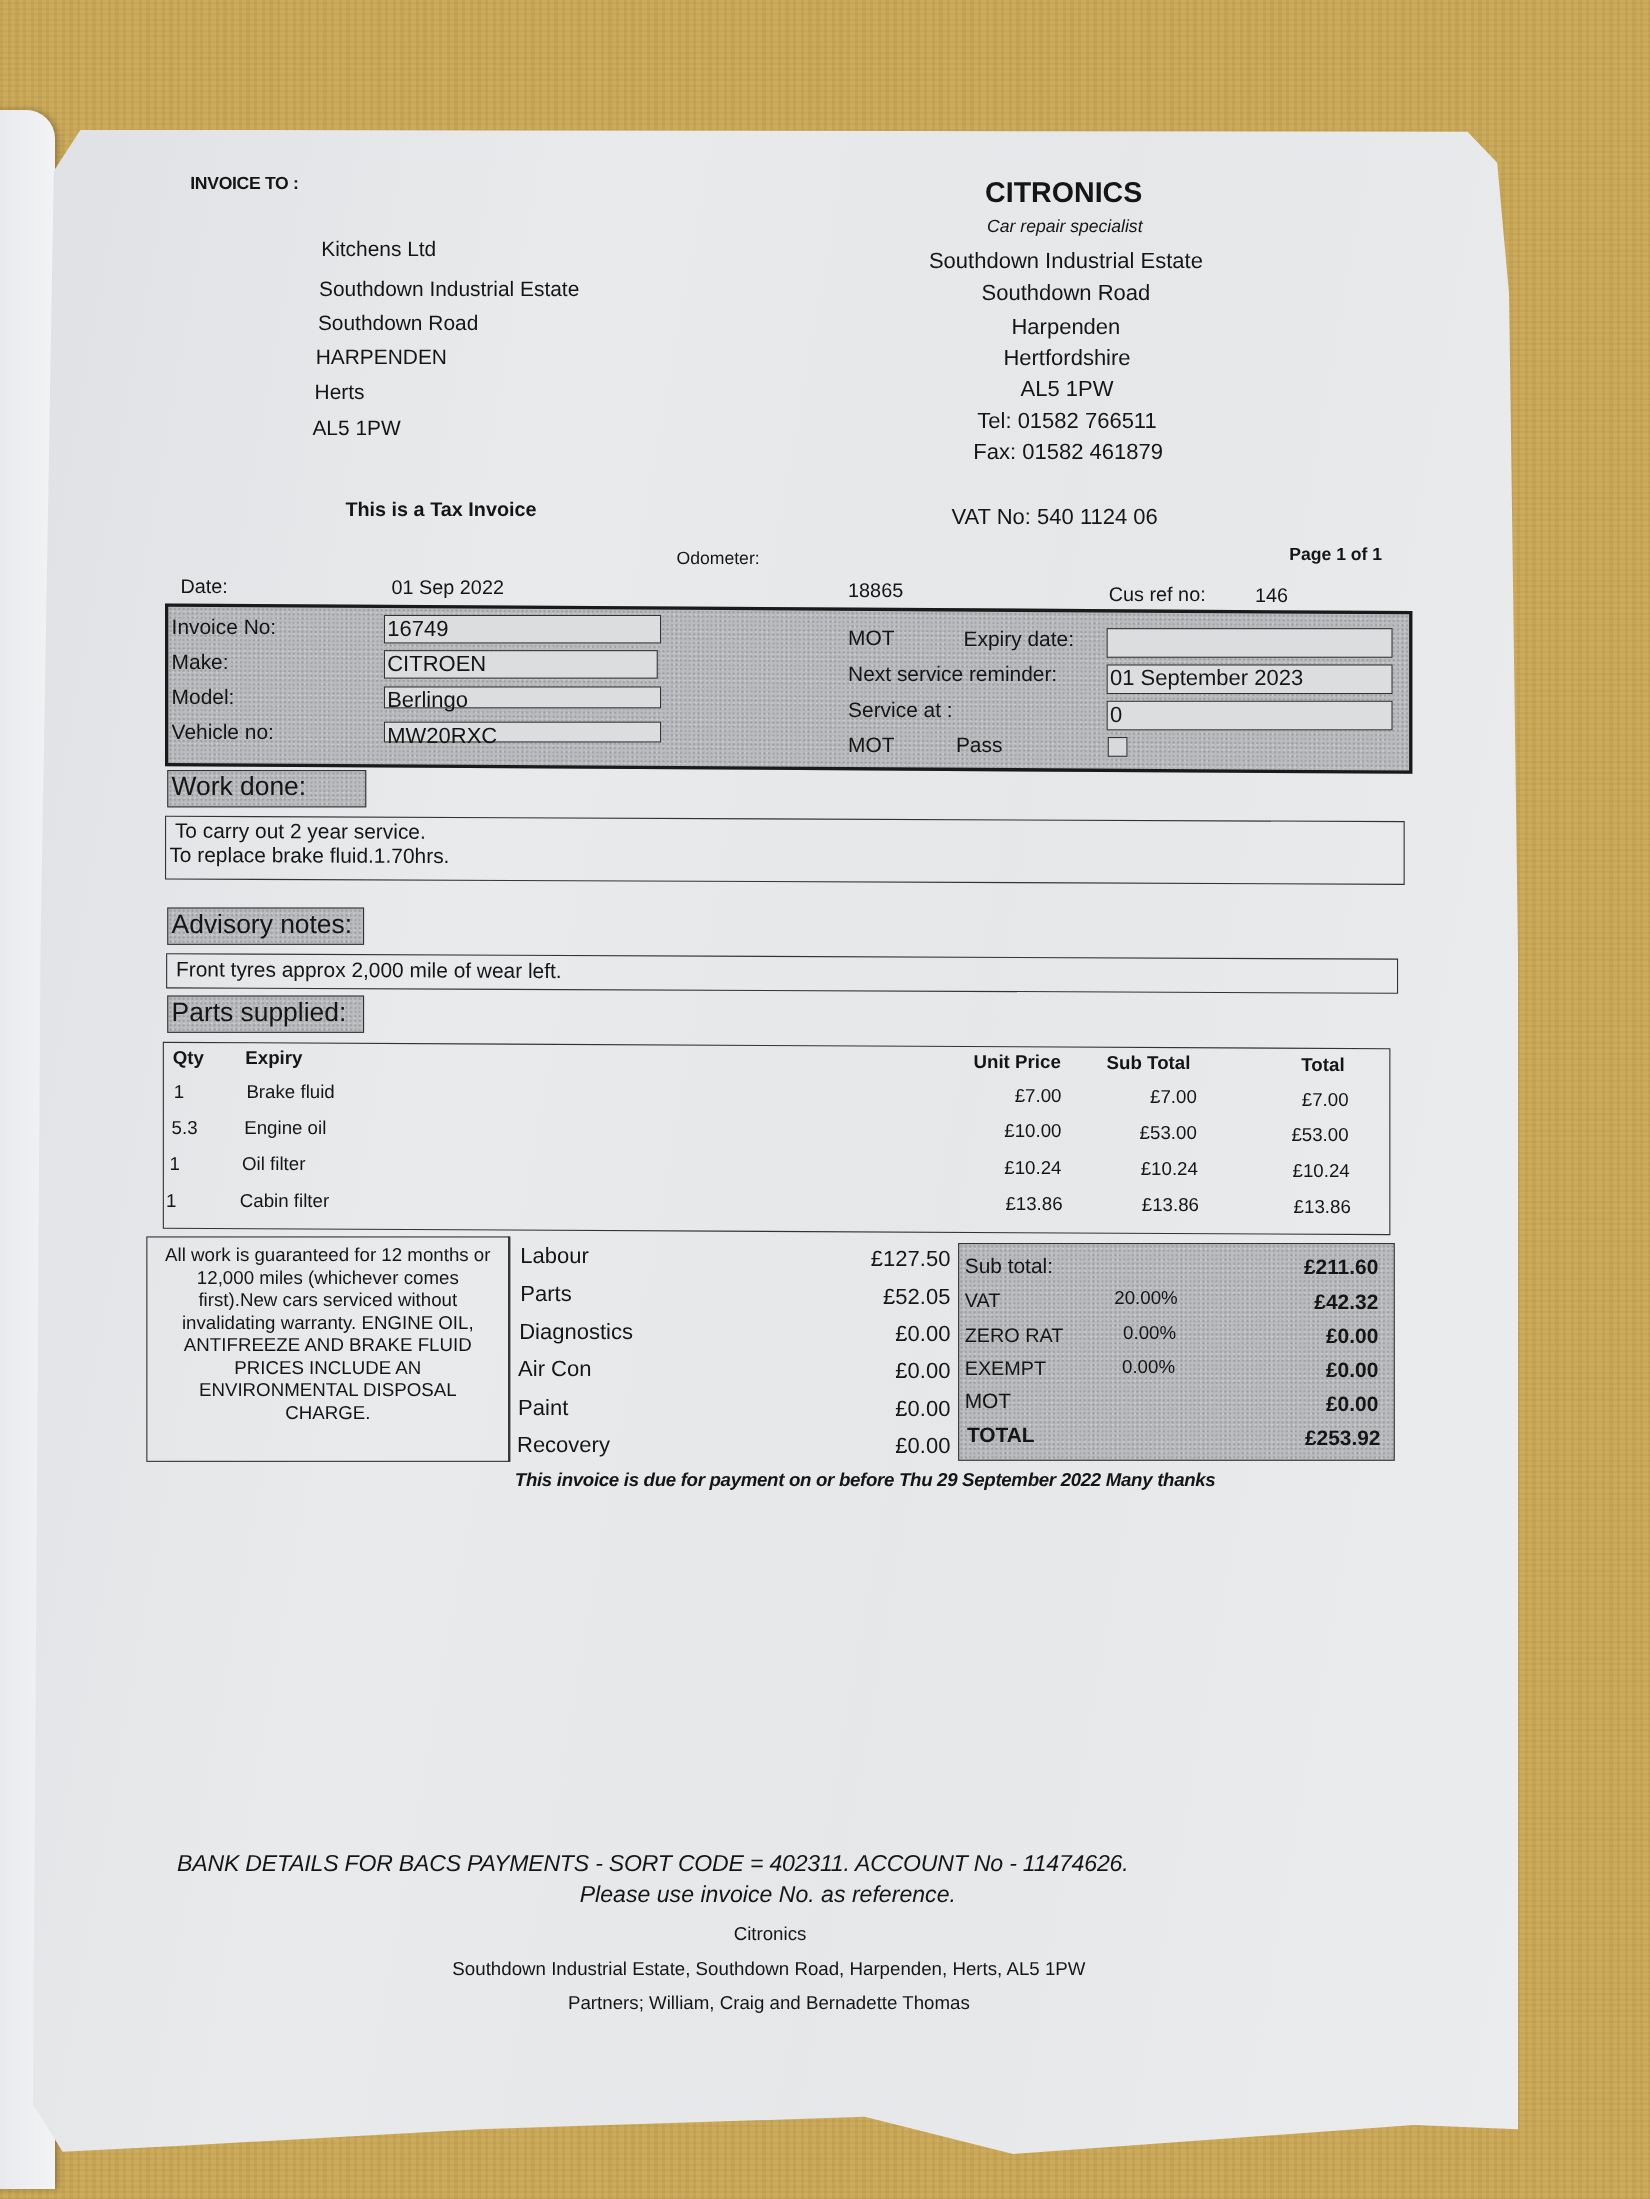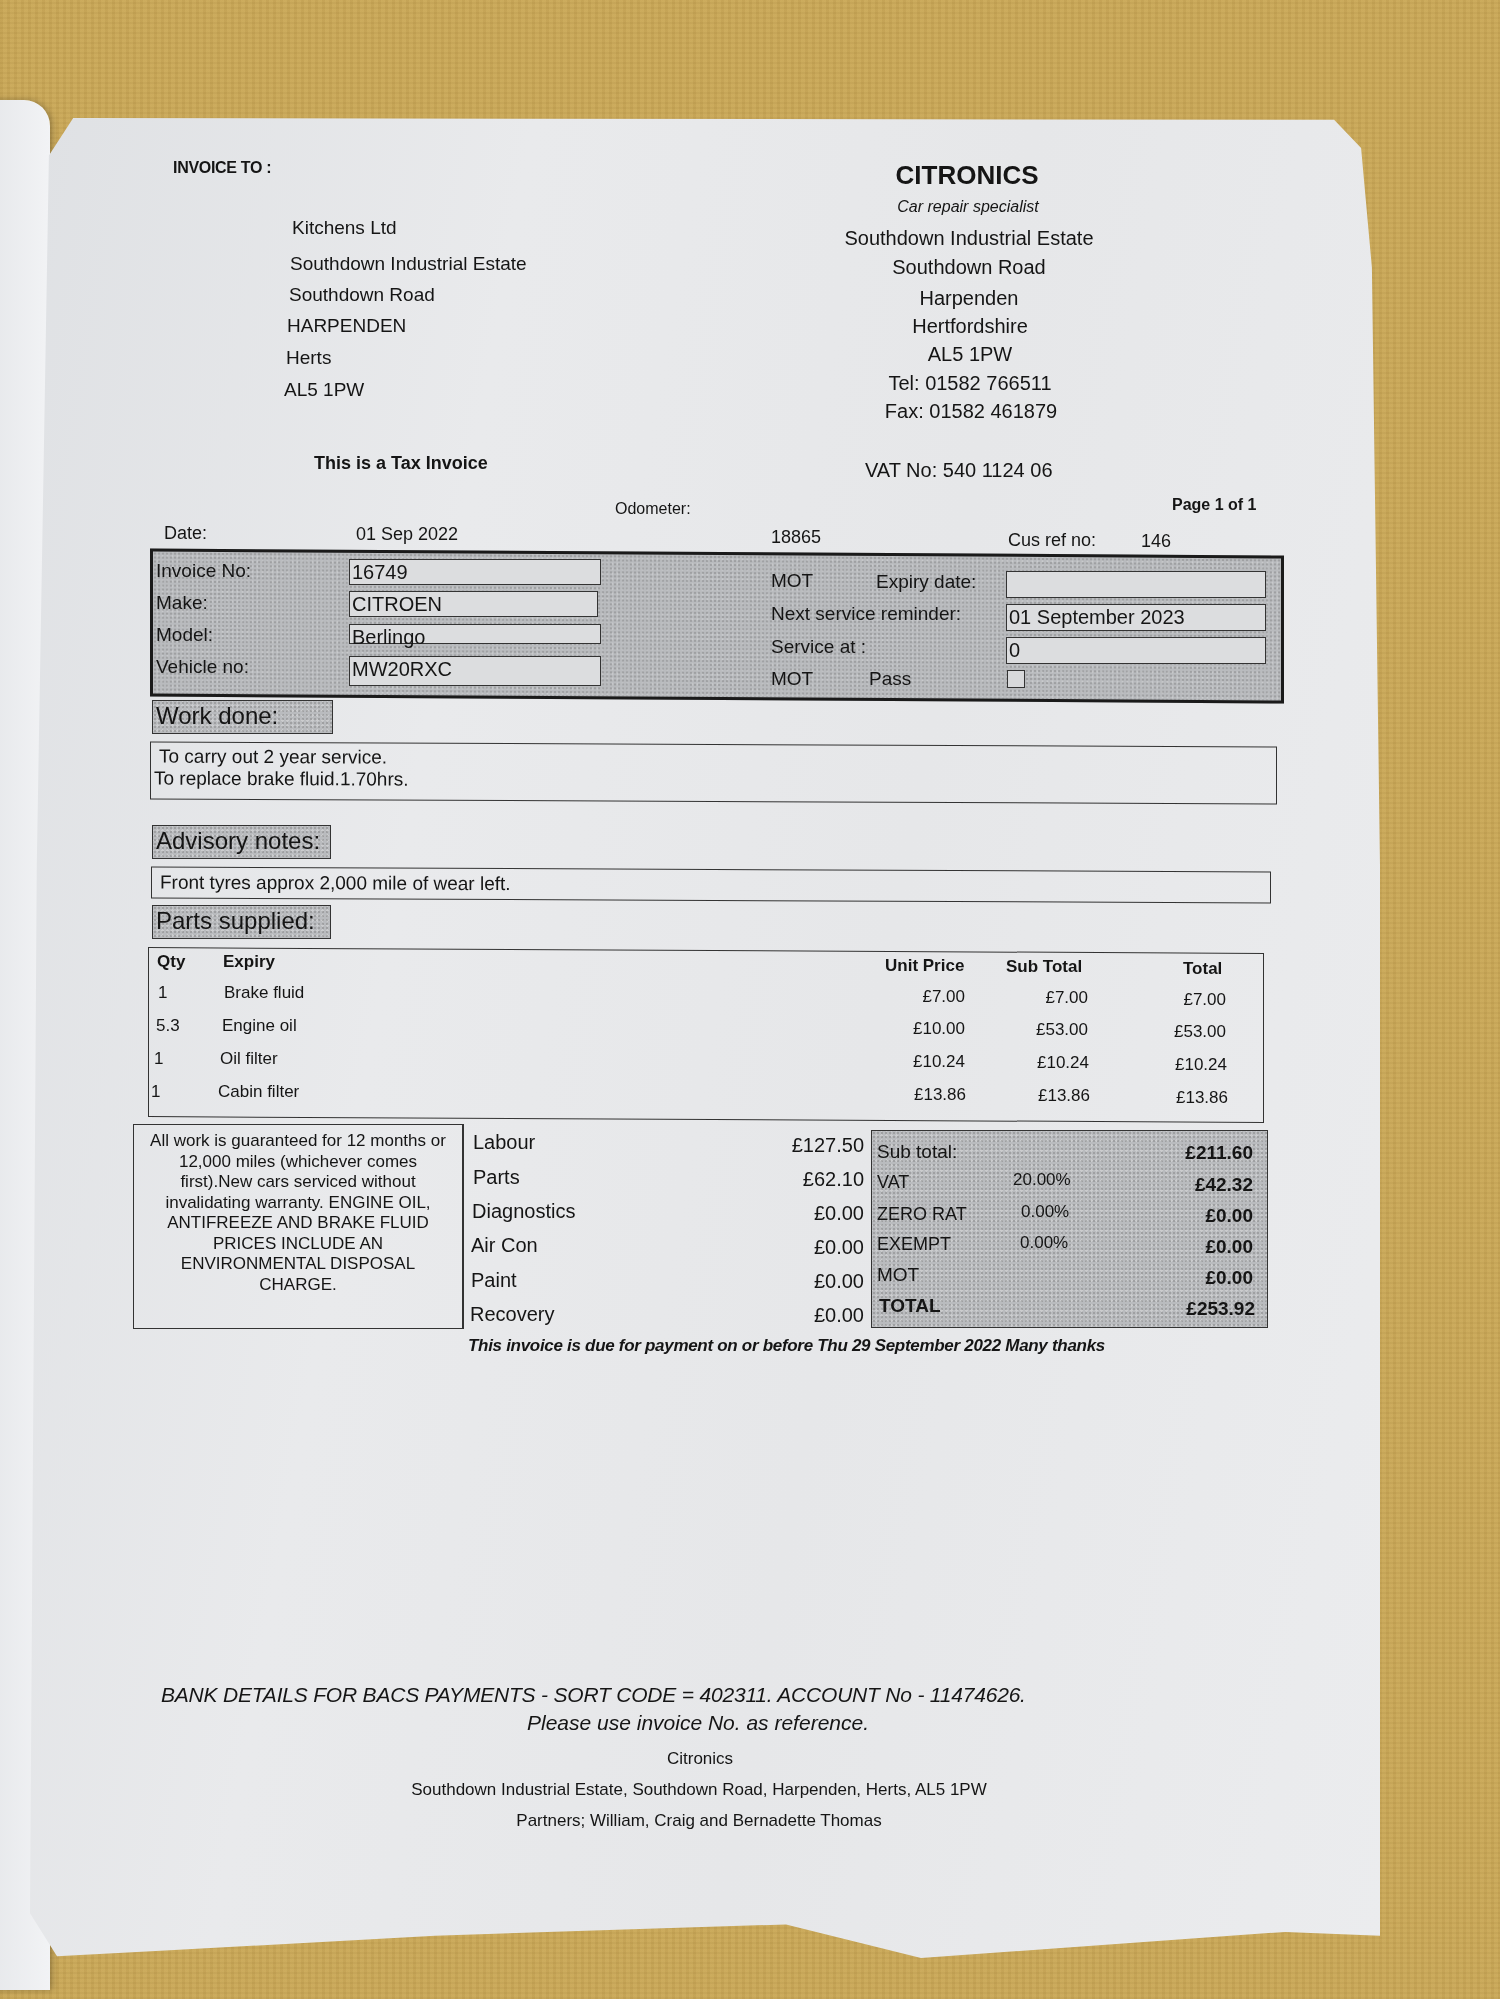--- a/index.html
+++ b/index.html
@@ -89,21 +89,21 @@
 <div class="t" style="left:1141px;top:532px;font-size:18px;">146</div>
 
 <div class="vbox stipple" style="left:150px;top:552px;width:1128px;height:142px;transform:skewY(0.35deg);"></div>
 <div class="t" style="left:156px;top:561px;font-size:19px;">Invoice No:</div>
 <div class="field" style="left:349px;top:559px;width:252px;height:26px;">16749</div>
 <div class="t" style="left:156px;top:593px;font-size:19px;">Make:</div>
 <div class="field" style="left:349px;top:591px;width:249px;height:26px;">CITROEN</div>
 <div class="t" style="left:156px;top:625px;font-size:19px;">Model:</div>
 <div class="field" style="left:349px;top:624px;width:252px;height:20px;">Berlingo</div>
 <div class="t" style="left:156px;top:657px;font-size:19px;">Vehicle  no:</div>
-<div class="field" style="left:349px;top:656px;width:252px;height:30px;">MW20RXC</div>
+<div class="field" style="left:349px;top:656px;width:252px;height:19px;">MW20RXC</div>
 
 <div class="t" style="left:771px;top:571px;font-size:19px;">MOT</div>
 <div class="t" style="left:876px;top:572px;font-size:19px;">Expiry date:</div>
 <div class="field" style="left:1006px;top:571px;width:260px;height:27px;"></div>
 <div class="t" style="left:771px;top:604px;font-size:19px;">Next service reminder:</div>
 <div class="field" style="left:1006px;top:604px;width:260px;height:27px;">01 September 2023</div>
 <div class="t" style="left:771px;top:637px;font-size:19px;">Service at :</div>
 <div class="field" style="left:1006px;top:637px;width:260px;height:27px;">0</div>
 <div class="t" style="left:771px;top:669px;font-size:19px;">MOT</div>
 <div class="t" style="left:869px;top:669px;font-size:19px;">Pass</div>
@@ -157,21 +157,21 @@
   <div class="cell right" style="left:1000px;width:90px;top:1086px;">£13.86</div>
   <div class="cell right" style="left:1140px;width:88px;top:1088px;">£13.86</div>
 </div>
 
 <div class="guarantee" style="left:133px;top:1124px;width:330px;height:205px;">All work is guaranteed for 12 months or 12,000 miles (whichever comes first).New cars serviced without invalidating warranty.  ENGINE OIL, ANTIFREEZE AND BRAKE FLUID PRICES INCLUDE AN ENVIRONMENTAL DISPOSAL CHARGE.</div>
 
 <div class="charges">
   <div class="row" style="left:473px;top:1131px;">Labour</div>
   <div class="row right" style="left:750px;width:114px;top:1134px;">£127.50</div>
   <div class="row" style="left:473px;top:1166px;">Parts</div>
-  <div class="row right" style="left:750px;width:114px;top:1168px;">£62.10</div>
+  <div class="row right" style="left:750px;width:114px;top:1168px;">£52.05</div>
   <div class="row" style="left:472px;top:1200px;">Diagnostics</div>
   <div class="row right" style="left:750px;width:114px;top:1202px;">£0.00</div>
   <div class="row" style="left:471px;top:1234px;">Air Con</div>
   <div class="row right" style="left:750px;width:114px;top:1236px;">£0.00</div>
   <div class="row" style="left:471px;top:1269px;">Paint</div>
   <div class="row right" style="left:750px;width:114px;top:1270px;">£0.00</div>
   <div class="row" style="left:470px;top:1303px;">Recovery</div>
   <div class="row right" style="left:750px;width:114px;top:1304px;">£0.00</div>
 </div>
 <div class="abs" style="left:462px;top:1124px;width:1.5px;height:205px;background:#333;"></div>

